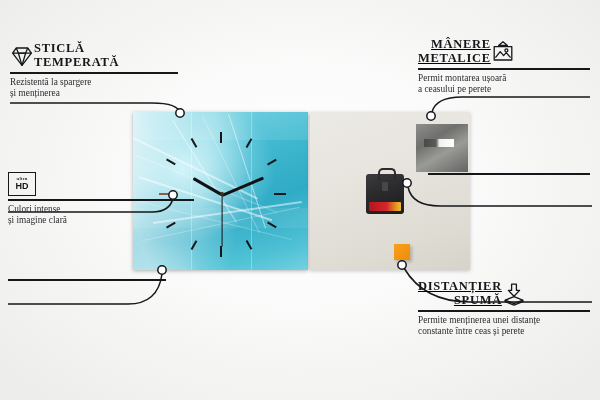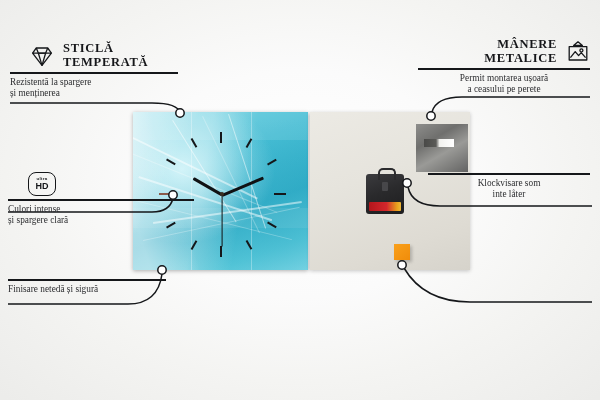--- a/index.html
+++ b/index.html
@@ -56,37 +56,37 @@
     background:linear-gradient(90deg,#b3161c 0%,#d4272c 55%,#e8a21c 88%,#f0b93a 100%);border-radius:1px;}
   .movement .shaft{position:absolute;left:16px;top:8px;width:6px;height:9px;background:#47474a;border-radius:1px;}
   .spacer-foam{
     position:absolute;left:84px;top:132px;width:16px;height:16px;
     background:linear-gradient(140deg,#f9a01b 0%,#f08c0a 100%);
     box-shadow:2px 2px 3px rgba(0,0,0,.20);
   }
 
   
   .callout{position:absolute;}
-  .head{display:flex;align-items:center;gap:9px;margin-left:20px;}
-  .head.r{justify-content:flex-end;}
+  .head{display:flex;align-items:center;gap:0;}
+  .head.r{justify-content:flex-start;text-decoration:underline;}
   .title{
     font-family:"Liberation Serif",serif;font-weight:700;
     font-size:12.5px;line-height:13.5px;letter-spacing:.7px;color:#16171a;
     text-transform:uppercase;white-space:pre-line;
   }
   .rule{height:1.6px;background:#15171a;margin-top:3px;}
   .desc{
     font-family:"Liberation Serif",serif;font-size:9.3px;line-height:11.2px;
     color:#2c2d30;margin-top:3px;white-space:pre-line;
   }
-  .desc.r{text-align:center;}
+  .desc.r{text-align:left;}
   .ico{width:24px;height:24px;flex:0 0 24px;color:#15171a;}
   .ico svg{display:block;width:100%;height:100%;}
   .hd-badge{
-    width:26px;height:22px;flex:0 0 26px;border:1.6px solid #15171a;border-radius:8px;
+    width:26px;height:22px;flex:0 0 26px;border:1.6px solid #15171a;border-radius:0;
     display:flex;flex-direction:column;align-items:center;justify-content:center;color:#15171a;
   }
   .hd-badge .u{font-family:"Liberation Sans",sans-serif;font-size:4.4px;font-weight:700;letter-spacing:.3px;line-height:4.6px;}
   .hd-badge .h{font-family:"Liberation Sans",sans-serif;font-size:9px;font-weight:700;line-height:9.5px;}
 
   svg.leader{position:absolute;left:0;top:0;width:600px;height:400px;overflow:visible;pointer-events:none;}
   svg.leader path{fill:none;stroke:#15171a;stroke-width:1.5;}
   svg.leader circle{fill:#ffffff;stroke:#15171a;stroke-width:1.5;}
 </style>
 </head>
@@ -186,26 +186,25 @@
 
   <div class="callout" style="left:8px;top:172px;width:190px;">
     <div class="head">
       <span class="hd-badge">
         <span class="u">ultra</span>
           <span class="h">HD</span>
       </span>
     </div>
     <div class="rule" style="width:186px;"></div>
     <div class="desc">Culori intense
-și spargere clară</div>
+și imagine clară</div>
   </div>
 
   <div class="callout" style="left:8px;top:276px;width:160px;">
     <div class="rule" style="width:158px;"></div>
-    <div class="desc">Finisare netedă și sigură</div>
   </div>
 
   <div class="callout" style="left:418px;top:38px;width:172px;">
     <div class="head r">
       <span class="title" style="text-align:right;">MÂNERE
 METALICE</span>
       <span class="ico">
         <svg viewBox="0 0 24 24">
             <g fill="none" stroke="currentColor" stroke-width="1.3" stroke-linejoin="round">
           <path d="M12 1.8 L7.6 5.4 h8.8 z"></path>
@@ -216,18 +215,34 @@
           </svg>
       </span>
     </div>
     <div class="rule" style="width:172px;margin-left:auto;"></div>
     <div class="desc r">Permit montarea ușoară
 a ceasului pe perete</div>
   </div>
 
   <div class="callout" style="left:428px;top:170px;width:162px;">
     <div class="rule" style="width:162px;margin-left:auto;"></div>
-    <div class="desc r">Klockvisare som
-inte låter</div>
-  </div>
-
+  </div>
+
+  <div class="callout" style="left:418px;top:280px;width:172px;">
+    <div class="head r">
+      <span class="title" style="text-align:right;">DISTANȚIER
+SPUMĂ</span>
+      <span class="ico">
+        <svg viewBox="0 0 24 24">
+            <g fill="none" stroke="currentColor" stroke-width="1.3" stroke-linejoin="round">
+          <path d="M9.6 2.2 h4.8 v6.2 h3.2 L12 14.2 6.4 8.4 h3.2 z"></path>
+          <path d="M12 14.6 20.8 18.1 12 21.6 3.2 18.1 z"></path>
+          <path d="M3.2 18.1 v1.6 L12 23.2 l8.8-3.5 v-1.6"></path>
+        </g>
+          </svg>
+      </span>
+    </div>
+    <div class="rule" style="width:172px;margin-left:auto;"></div>
+    <div class="desc r">Permite menținerea unei distanțe
+constante între ceas și perete</div>
+  </div>
 
 </div>
 
 </body></html>

